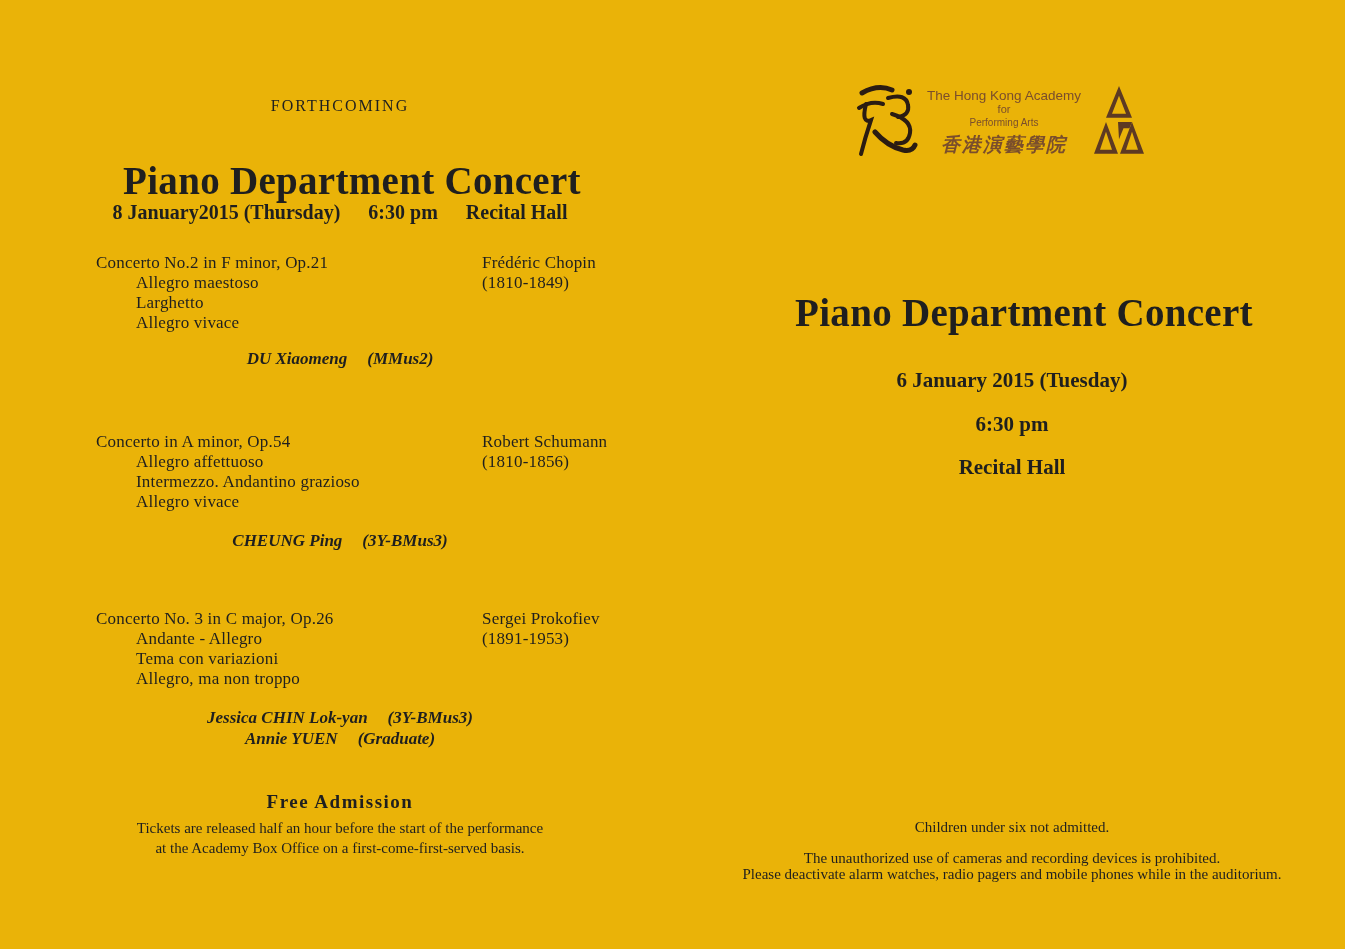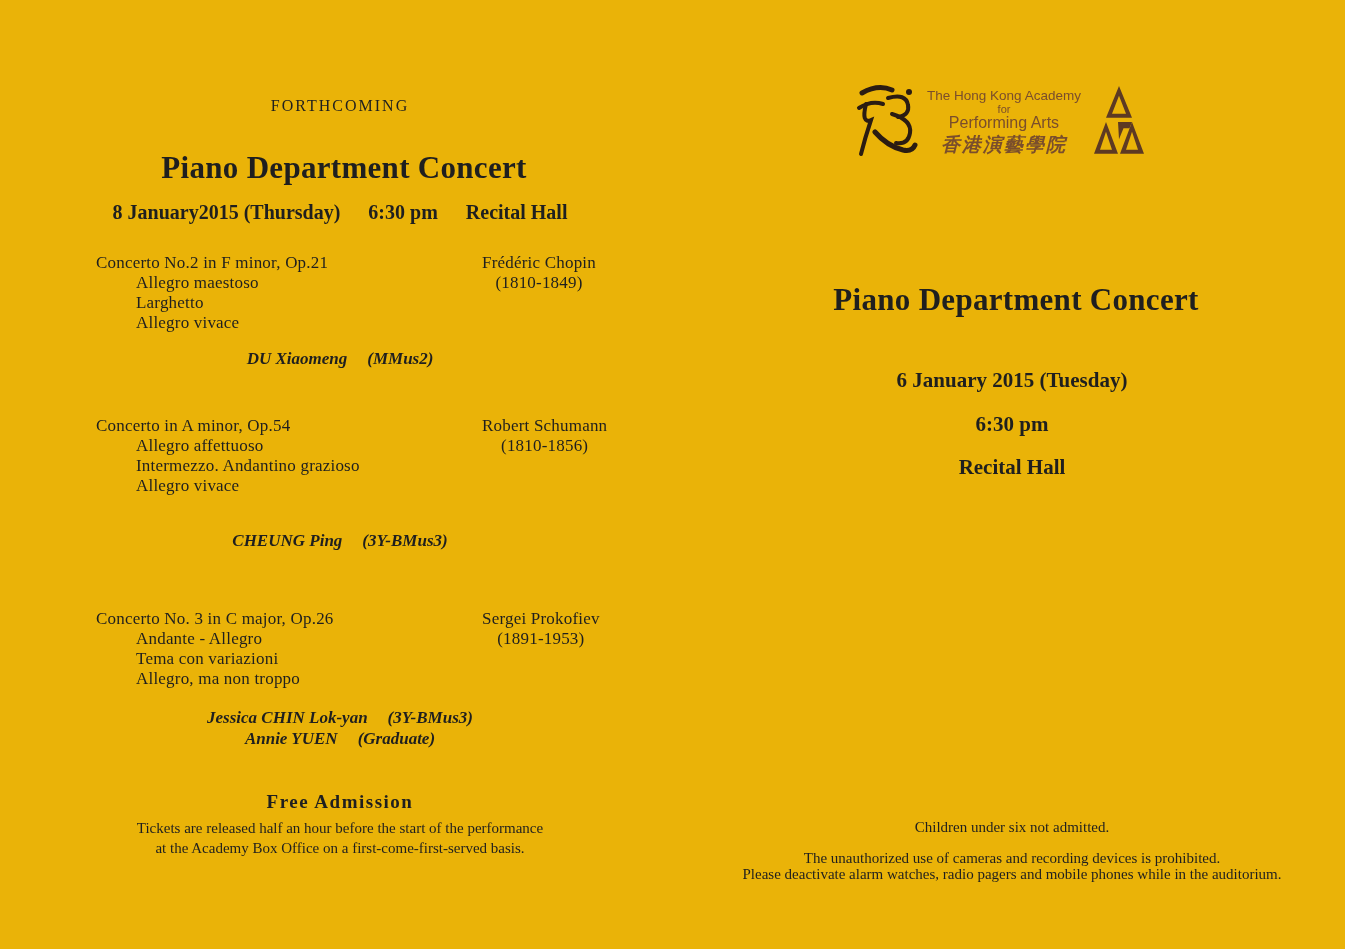--- a/index.html
+++ b/index.html
@@ -10,46 +10,46 @@
   }
   .col { position:absolute; top:0; height:100%; }
   .col-left  { left:0;   width:680px; }
   .col-right { left:679px; width:666px; }
 
   .abs { position:absolute; left:0; width:100%; }
   .ctr { text-align:center; }
 
   
   .eyebrow { top:97px; font-size:16px; letter-spacing:2px; }
-  .big-title { margin:4px; font-weight:bold; font-size:31px; letter-spacing:0.3px; }
+  .big-title { margin:12px; font-weight:bold; font-size:39px; letter-spacing:0.3px; }
   .left-title { top:146px; }
   .dateline { top:201px; font-size:20px; font-weight:bold; }
   .dateline span + span { margin-left:28px; }
 
   .piece { font-size:17px; line-height:20px; letter-spacing:0.2px; }
-  .p1 { top:253px; } .p2 { top:416px; } .p3 { top:609px; }
+  .p1 { top:253px; } .p2 { top:432px; } .p3 { top:609px; }
   .piece-left { margin-left:96px; }
   .movement { margin-left:40px; }
-  .composer { position:absolute; left:482px; top:0;text-align:center; }
+  .composer { position:absolute; left:482px; top:0; }
 
   .performers { font-size:17px; line-height:21px; font-weight:bold; font-style:italic; }
   .perf1 { top:348px; } .perf2 { top:530px; } .perf3 { top:707px; }
   .prole { margin-left:20px; }
 
   .admission-heading { top:791px; font-size:19px; font-weight:bold; letter-spacing:1.5px; }
   .admission-lines { top:818px; font-size:15px; line-height:20px; }
 
   
   .logo { top:80px; display:flex; justify-content:center; align-items:center;
           transform:translateX(-14px); }
   .logo-text { font-family:"Liberation Sans", sans-serif; color:var(--brand-brown,#7a4e2c);
                text-align:center; margin:0 6px; width:160px; }
   .lt1 { font-size:13.5px; line-height:15px; white-space:nowrap; }
   .lt2 { font-size:11px;  line-height:12px; }
-  .lt3 { font-size:16px; line-height:16px; }
+  .lt3 { font-size:10px; line-height:16px; }
   .lt4 { font-size:19px; line-height:24px; letter-spacing:2px; margin-top:2px;
          color:var(--brand-brown,#7a4e2c); font-weight:bold; white-space:nowrap;font-style:italic; }
   .calligraphy { flex:0 0 auto; }
   .triangles { flex:0 0 auto; margin-left:4px; }
 
   .right-title { top:278px; }
   .r-line { font-size:21px; font-weight:bold; }
   .r-date  { top:368px; }
   .r-time  { top:412px; }
   .r-venue { top:455px; }

